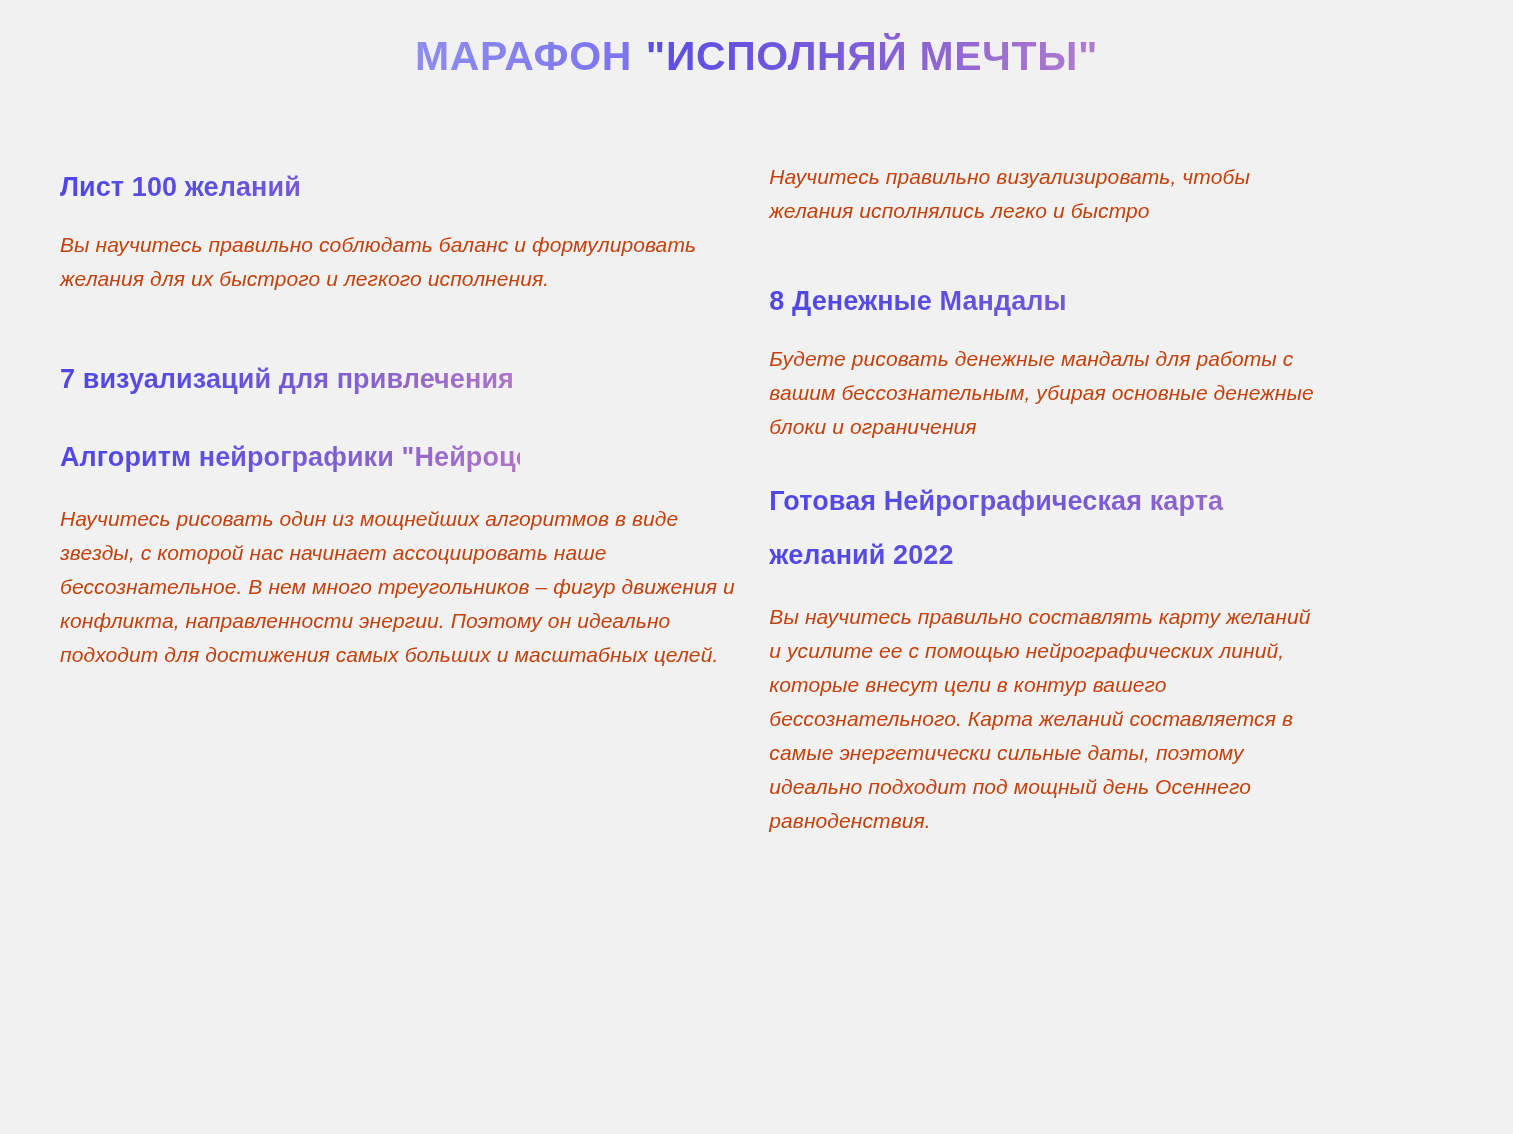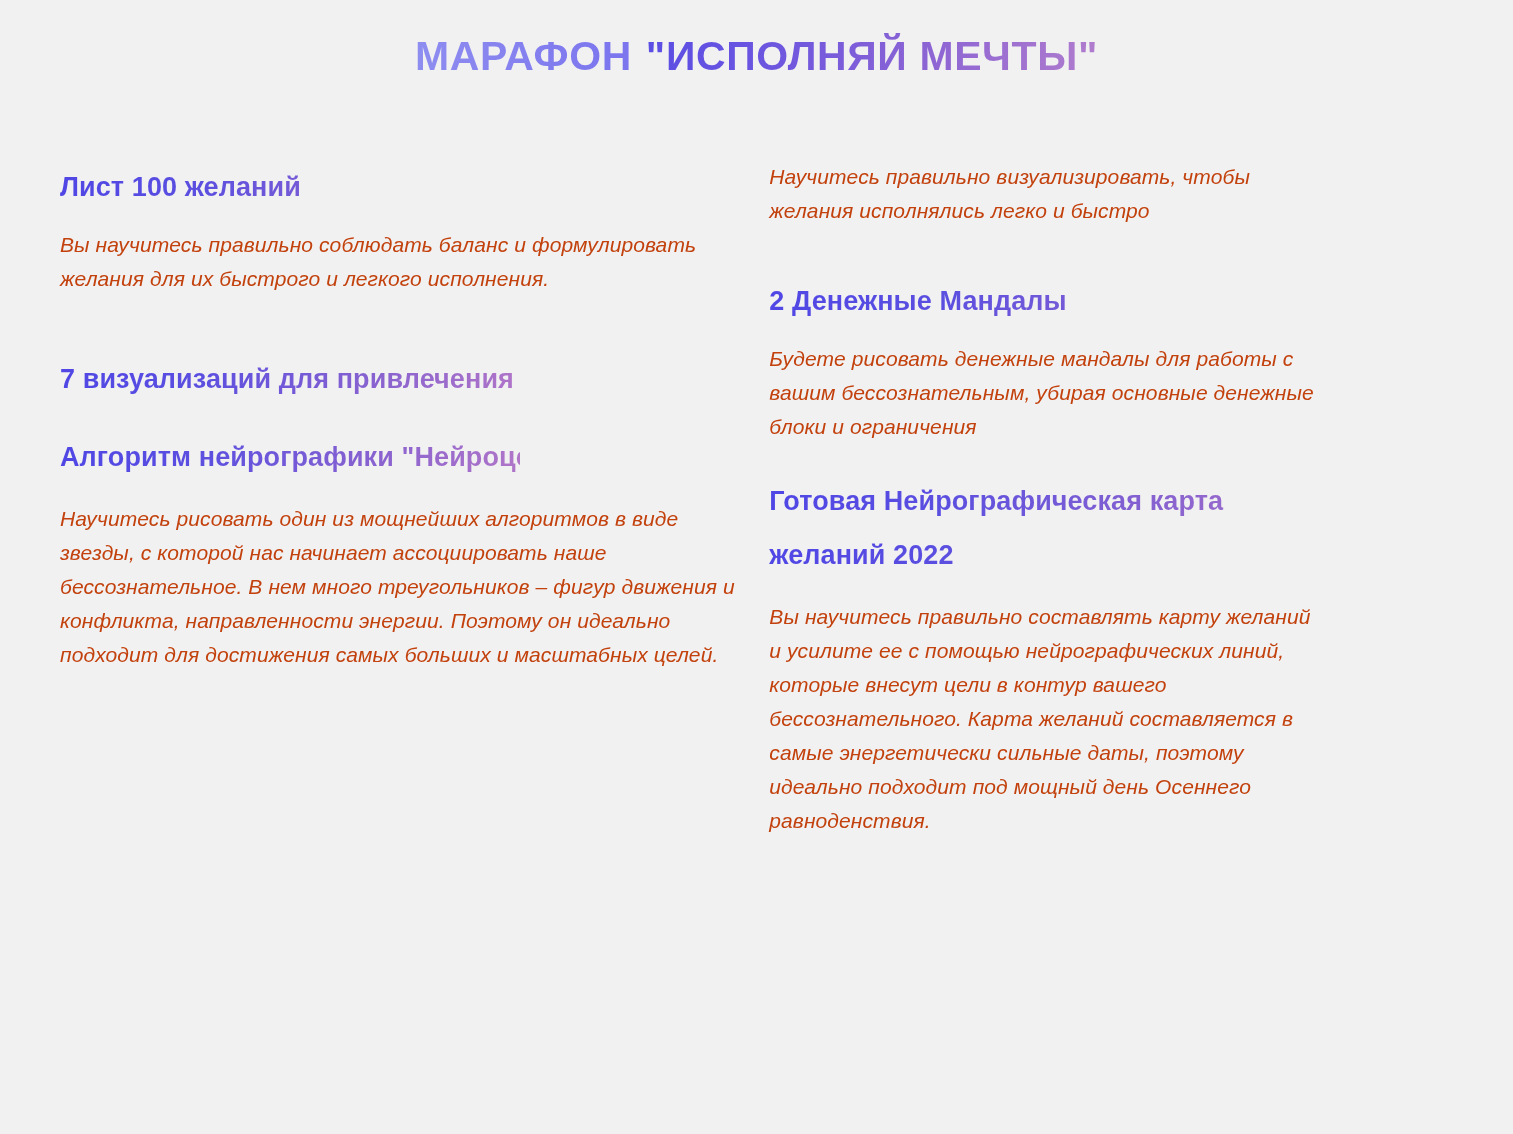--- a/index.html
+++ b/index.html
@@ -146,21 +146,21 @@
 
     </div>
 
     <div class="col col-right">
 
       <div class="block b-r1">
         <p class="para">Научитесь правильно визуализировать, чтобы желания исполнялись легко и быстро</p>
       </div>
 
       <div class="block b-r2">
-        <h2 class="heading">2 Денежные Мандалы</h2>
+        <h2 class="heading">8 Денежные Мандалы</h2>
         <p class="para">Будете рисовать денежные мандалы для работы с вашим бессознательным, убирая основные денежные блоки и ограничения</p>
       </div>
 
       <div class="block b-r3">
         <h2 class="heading">Готовая Нейрографическая карта желаний 2022</h2>
         <p class="para">Вы научитесь правильно составлять карту желаний и усилите ее с помощью нейрографических линий, которые внесут цели в контур вашего бессознательного. Карта желаний составляется в самые энергетически сильные даты, поэтому идеально подходит под мощный день Осеннего равноденствия.</p>
       </div>
 
     </div>
 

